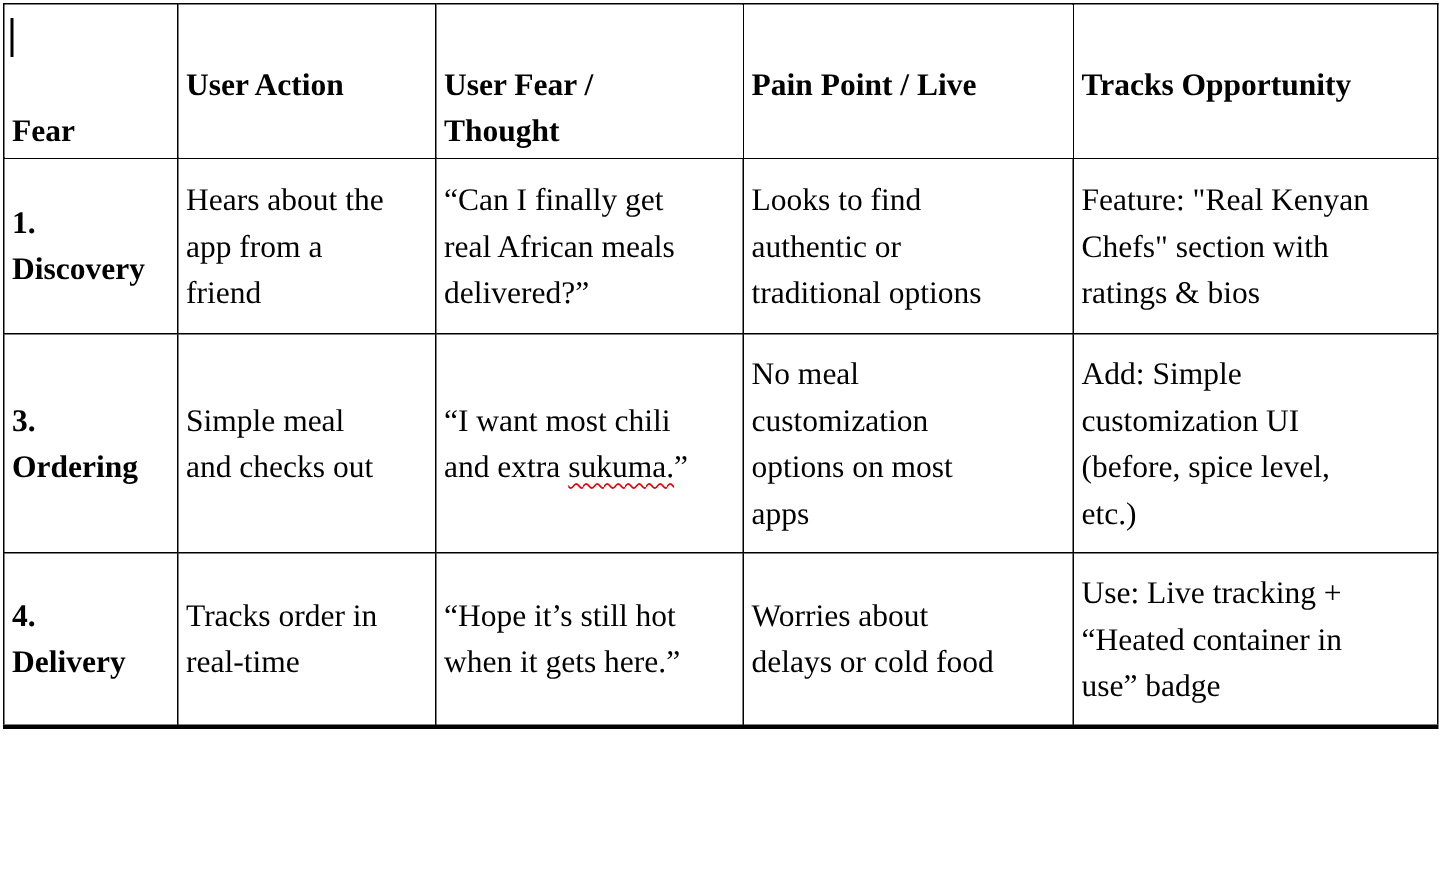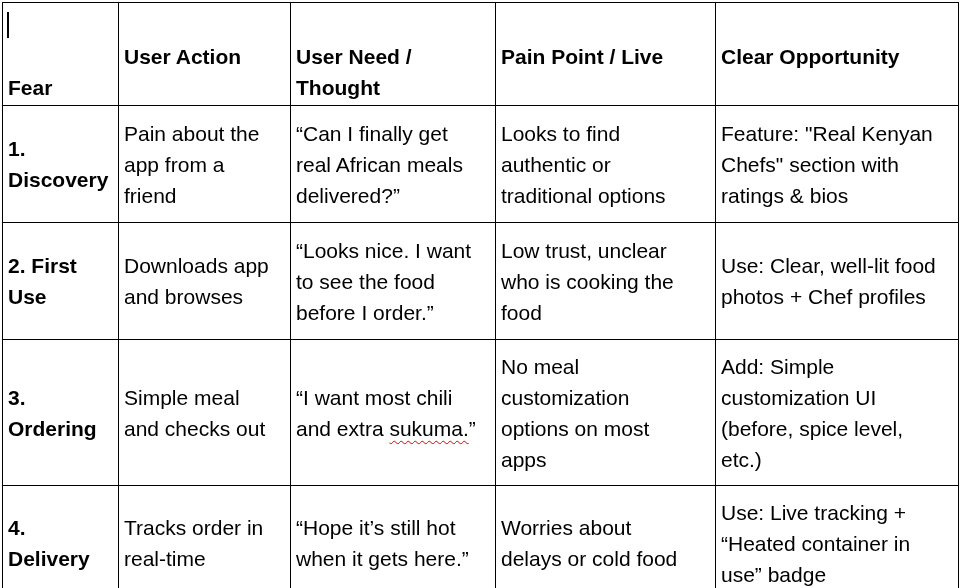--- a/index.html
+++ b/index.html
@@ -25,20 +25,21 @@
   .journey th, .journey td {
     border: 1.5px solid #000000;
     padding: 2px 5px;
     font-size: 21px;
     line-height: 31px;
     text-align: left;
     white-space: pre-line;
     overflow: hidden;
     vertical-align: middle;
     background: #ffffff;
+    font-family: Liberation Serif, serif;
   }
   .journey th {
     font-weight: bold;
     vertical-align: top;
     padding-top: 7px;
     position: relative;
   }
   .journey td.stage-cell {
     font-weight: bold;
   }
@@ -81,62 +82,48 @@
   <tbody>
       <tr class="header-row">
     <th>
       <span class="caret"></span>
       <span>Fear</span>
     </th>
     <th>
       <span>User Action</span>
     </th>
     <th>
-      <span>User Need /
+      <span>User Fear /
 Thought</span>
     </th>
     <th>
       <span>Pain Point / Live</span>
     </th>
     <th>
-      <span>Clear Opportunity</span>
+      <span>Tracks Opportunity</span>
     </th>
   </tr>
 
   <tr class="row-0">
     <td class="stage-cell">1.
 Discovery</td>
-    <td>Pain about the
+    <td>Hears about the
 app from a
 friend</td>
     <td>“Can I finally get
 real African meals
 delivered?”</td>
     <td>Looks to find
 authentic or
 traditional options</td>
     <td>Feature: "Real Kenyan
 Chefs" section with
 ratings &amp; bios</td>
   </tr>
 
-  <tr class="row-1">
-    <td class="stage-cell">2. First
-Use</td>
-    <td>Downloads app
-and browses</td>
-    <td>“Looks nice. I want
-to see the food
-before I order.”</td>
-    <td>Low trust, unclear
-who is cooking the
-food</td>
-    <td>Use: Clear, well-lit food
-photos + Chef profiles</td>
-  </tr>
 
   <tr class="row-2">
     <td class="stage-cell">3.
 Ordering</td>
     <td>Simple meal
 and checks out</td>
     <td><span>“I want most chili
 and extra </span><span class="misspelled">sukuma.</span><span>”</span></td>
     <td>No meal
 customization

